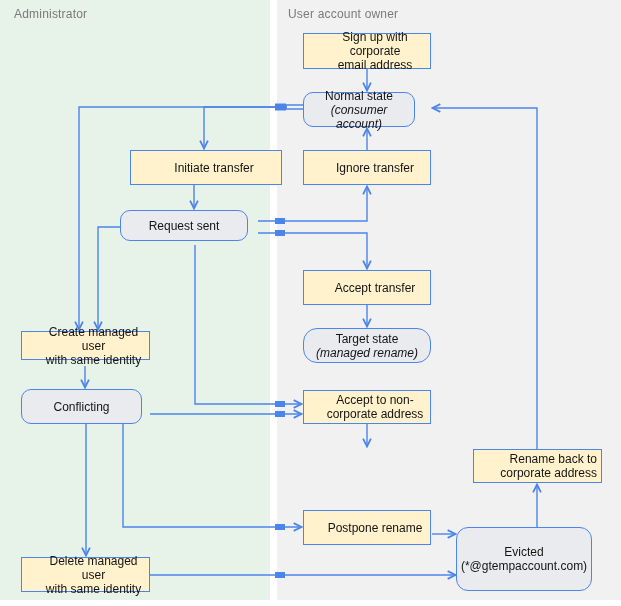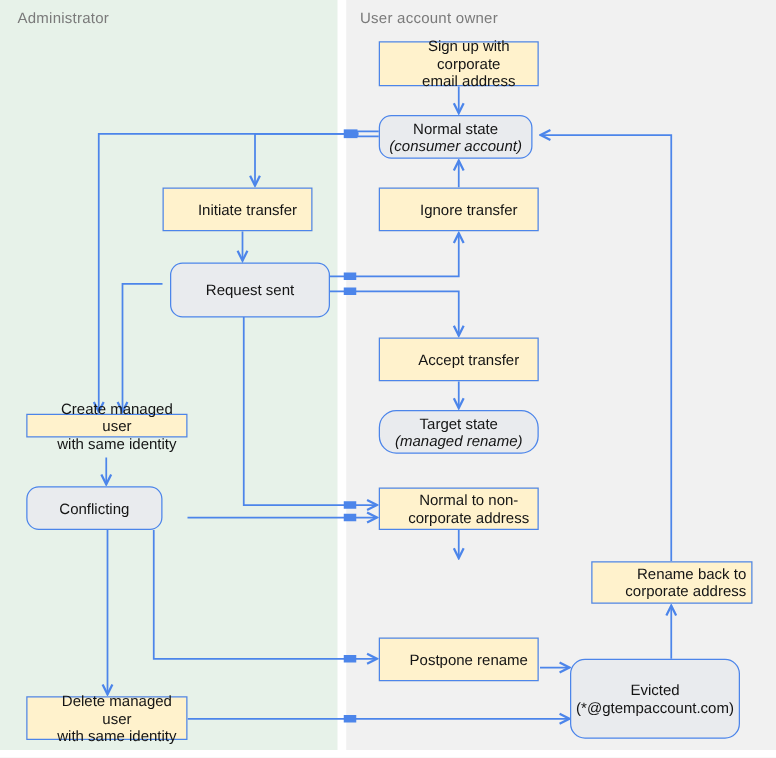--- a/index.html
+++ b/index.html
@@ -78,57 +78,57 @@
     <rect class="xmark" x="275" y="411" width="10" height="6"></rect>
     <rect class="xmark" x="275" y="524" width="10" height="6"></rect>
     <rect class="xmark" x="275" y="572" width="10" height="6"></rect>
   </svg>
 
   <div class="node action" style="left:303px;top:33px;width:128px;height:36px;">
     <span>Sign up with corporate</span>
       <span>email address</span>
   </div>
 
-  <div class="node state" style="left:303px;top:92px;width:123px;height:35px;">
+  <div class="node state" style="left:303px;top:92px;width:112px;height:35px;">
     <span>Normal state</span>
       <span class="it">(consumer account)</span>
   </div>
 
-  <div class="node action" style="left:130px;top:150px;width:120px;height:35px;">
+  <div class="node action" style="left:130px;top:150px;width:152px;height:35px;">
     <span>Initiate transfer</span>
   </div>
 
   <div class="node action" style="left:303px;top:150px;width:128px;height:35px;">
     <span>Ignore transfer</span>
   </div>
 
-  <div class="node state" style="left:136px;top:210px;width:128px;height:44px;">
+  <div class="node state" style="left:120px;top:210px;width:128px;height:31px;">
     <span>Request sent</span>
   </div>
 
   <div class="node action" style="left:303px;top:270px;width:128px;height:35px;">
     <span>Accept transfer</span>
   </div>
 
   <div class="node state" style="left:303px;top:328px;width:128px;height:35px;border-radius:14px;">
     <span>Target state</span>
       <span class="it">(managed rename)</span>
   </div>
 
-  <div class="node action" style="left:21px;top:331px;width:129px;height:19px;">
+  <div class="node action" style="left:21px;top:331px;width:129px;height:29px;">
     <span>Create managed user</span>
       <span>with same identity</span>
   </div>
 
-  <div class="node state" style="left:21px;top:389px;width:109px;height:35px;">
+  <div class="node state" style="left:21px;top:389px;width:121px;height:35px;">
     <span>Conflicting</span>
   </div>
 
   <div class="node action" style="left:303px;top:390px;width:128px;height:34px;">
-    <span>Normal to non-</span>
+    <span>Accept to non-</span>
       <span>corporate address</span>
   </div>
 
 
   <div class="node action" style="left:473px;top:449px;width:129px;height:34px;align-items:flex-end;">
     <span>Rename back to</span>
       <span>corporate address</span>
   </div>
 
   <div class="node action" style="left:303px;top:510px;width:128px;height:35px;">

